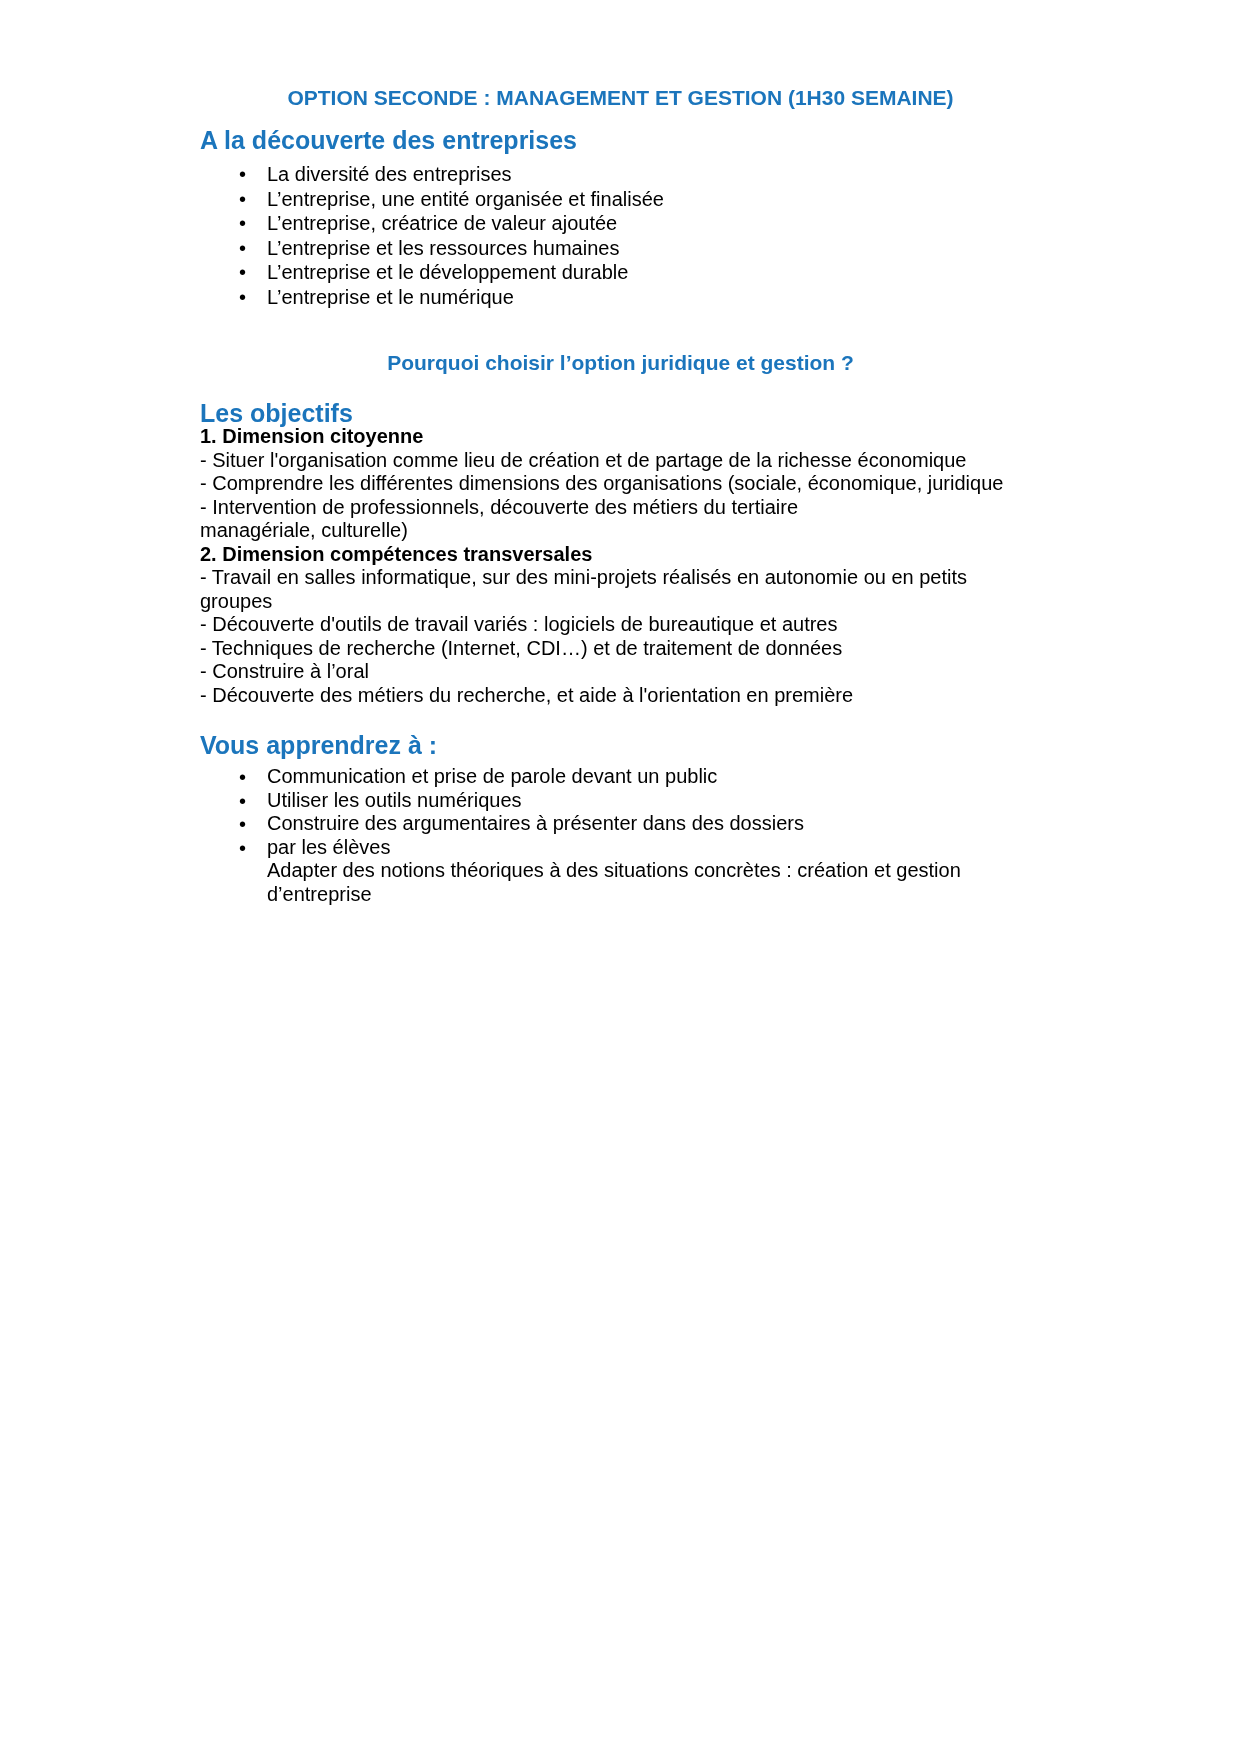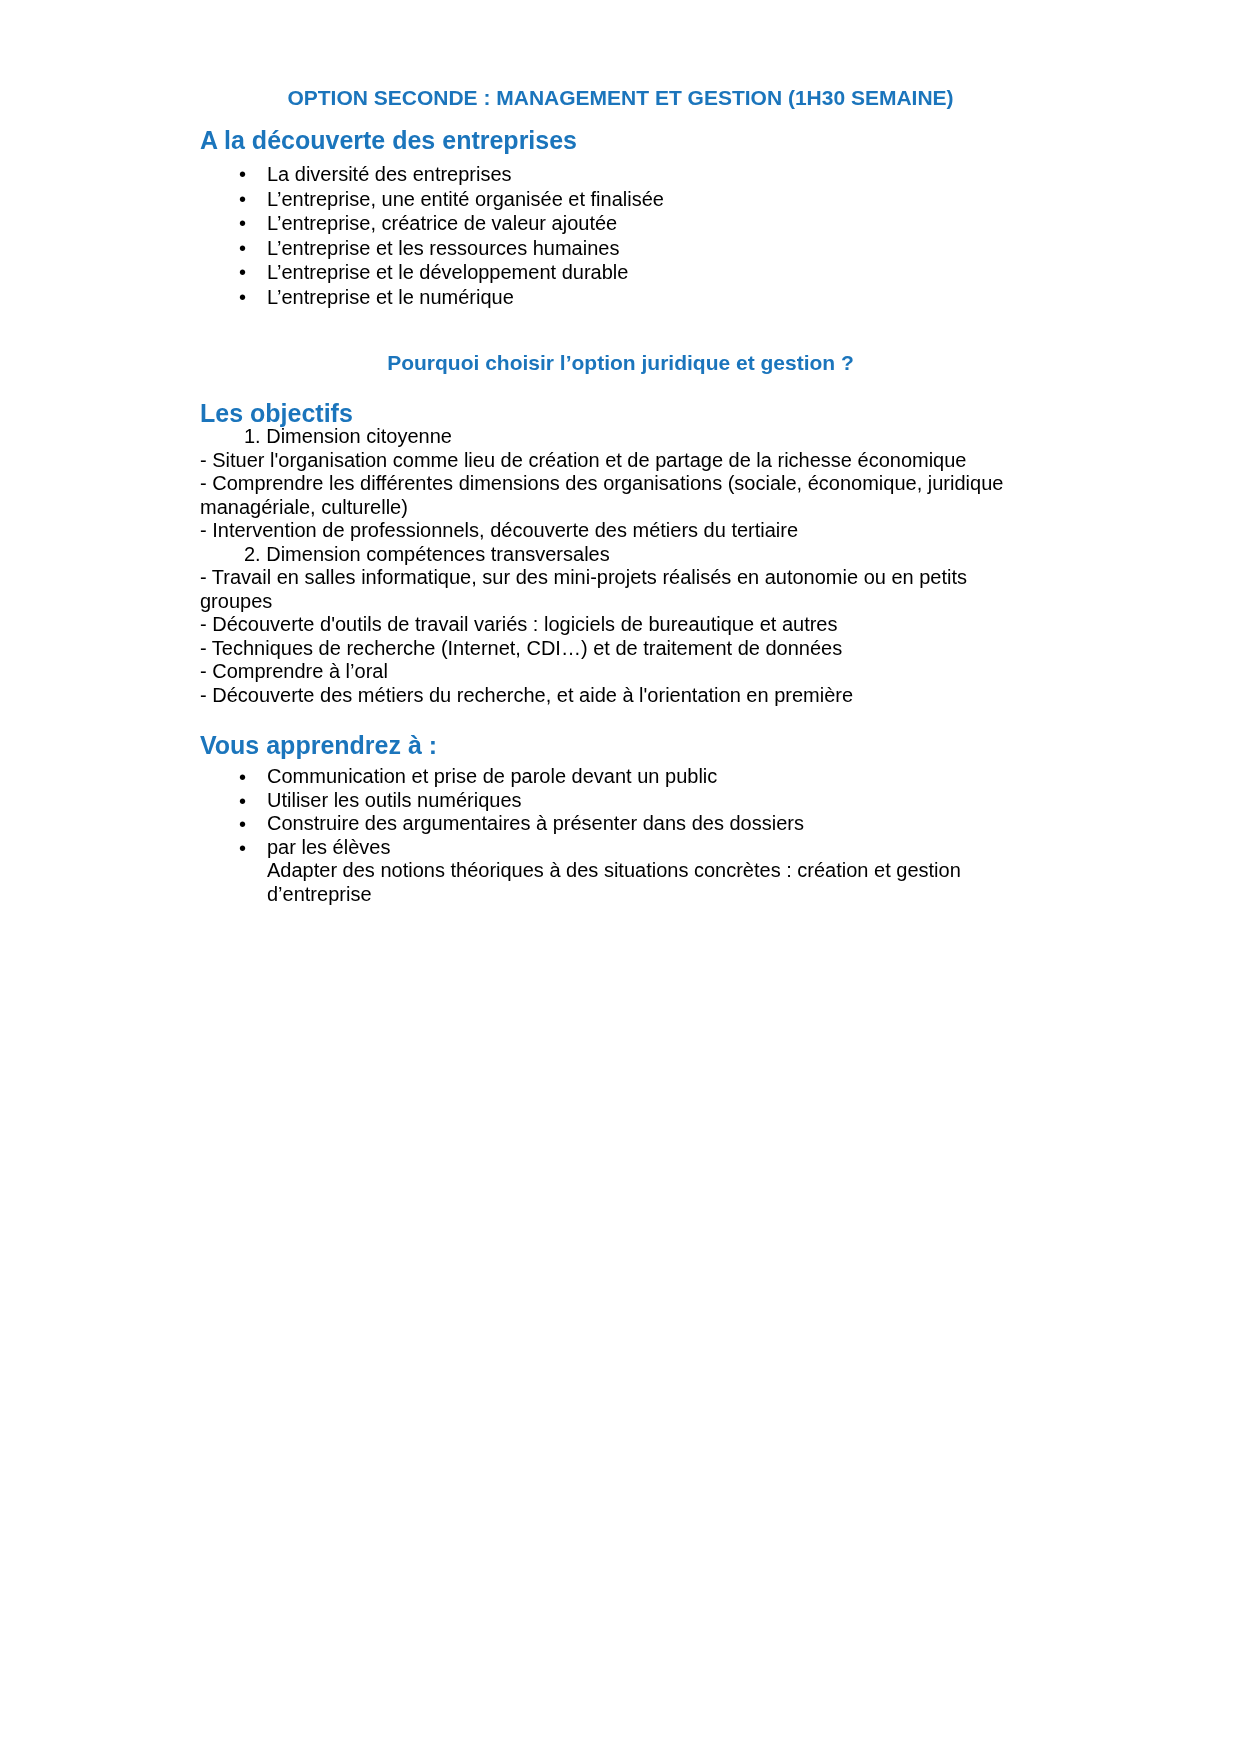--- a/index.html
+++ b/index.html
@@ -55,21 +55,21 @@
   ul.bullets li::before{
     content:"\2022";
     position:absolute;
     left:-28px;
     top:0;
     font-size:20px;
     color:var(--text-black);
   }
   .para{ margin:0; }
   .line{ line-height:23.5px; }
-  .line.bold{ font-weight:normal;margin-left:44px; }
+  .line.bold{ font-weight:bold; }
   .line:empty{ display:none; }
 </style>
 </head>
 <body>
 
 <div class="page">
 
   <div class="doc-title">OPTION SECONDE : MANAGEMENT ET GESTION (1H30 SEMAINE)</div>
 
   <div class="section">
@@ -85,30 +85,30 @@
   </div>
 
   <div class="centered-heading">Pourquoi choisir l’option juridique et gestion ?</div>
 
   <div class="heading objectives-heading">Les objectifs</div>
 
   <div class="para">
     <div class="line bold">1. Dimension citoyenne</div>
     <div class="line">- Situer l'organisation comme lieu de création et de partage de la richesse économique</div>
     <div class="line">- Comprendre les différentes dimensions des organisations (sociale, économique, juridique</div>
+    <div class="line">- Intervention de professionnels, découverte des métiers du tertiaire</div>
     <div class="line">managériale, culturelle)</div>
-    <div class="line">- Intervention de professionnels, découverte des métiers du tertiaire</div>
   </div>
 
   <div class="para">
     <div class="line bold">2. Dimension compétences transversales</div>
     <div class="line">- Travail en salles informatique, sur des mini-projets réalisés en autonomie ou en petits groupes</div>
     <div class="line">- Découverte d'outils de travail variés : logiciels de bureautique et autres</div>
     <div class="line">- Techniques de recherche (Internet, CDI…) et de traitement de données</div>
-    <div class="line">- Comprendre à l’oral</div>
+    <div class="line">- Construire à l’oral</div>
     <div class="line">- Découverte des métiers du recherche, et aide à l'orientation en première</div>
   </div>
 
   <div class="heading learn-heading">Vous apprendrez à :</div>
   <ul class="bullets">
     <li>
       <div class="line">Communication et prise de parole devant un public</div>
 
     </li>
     <li>

